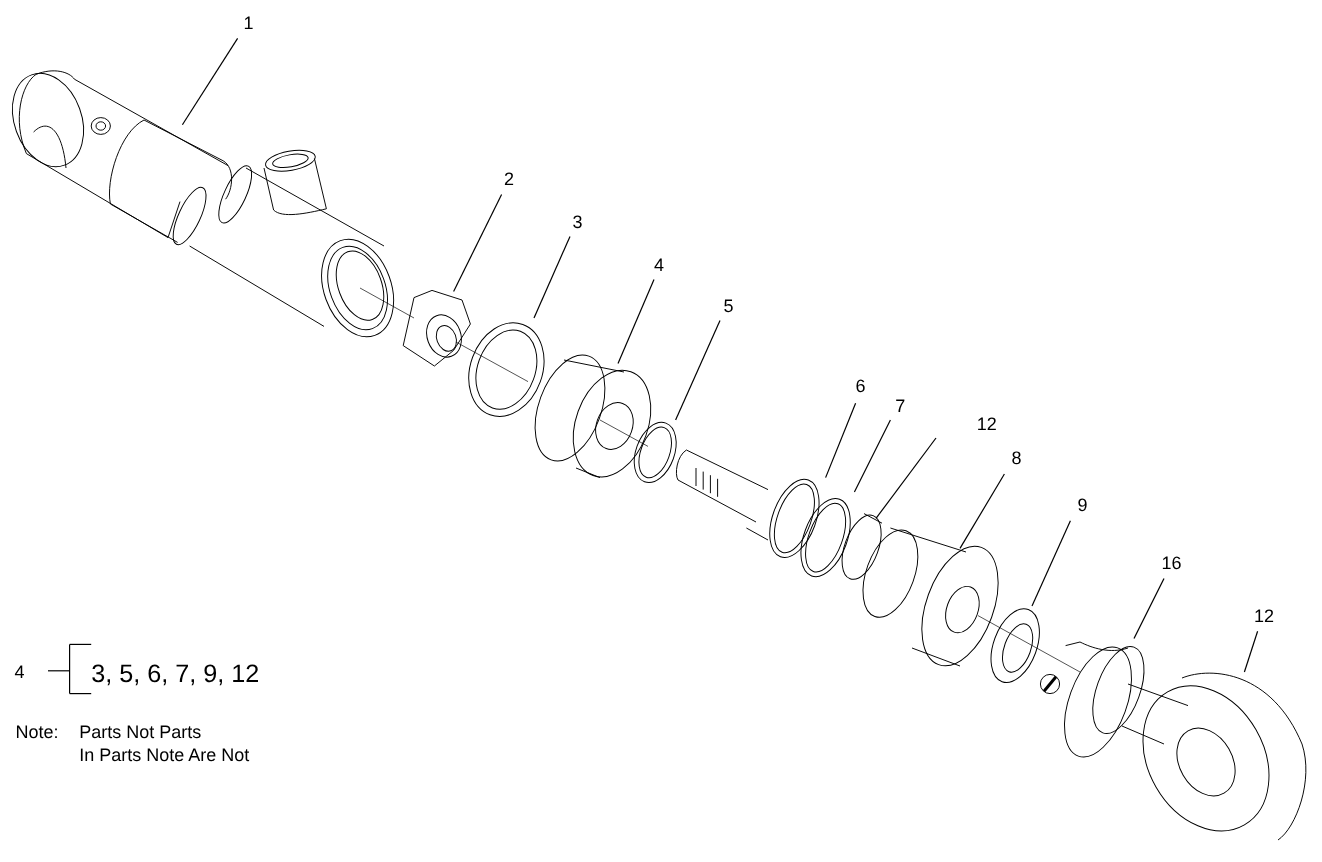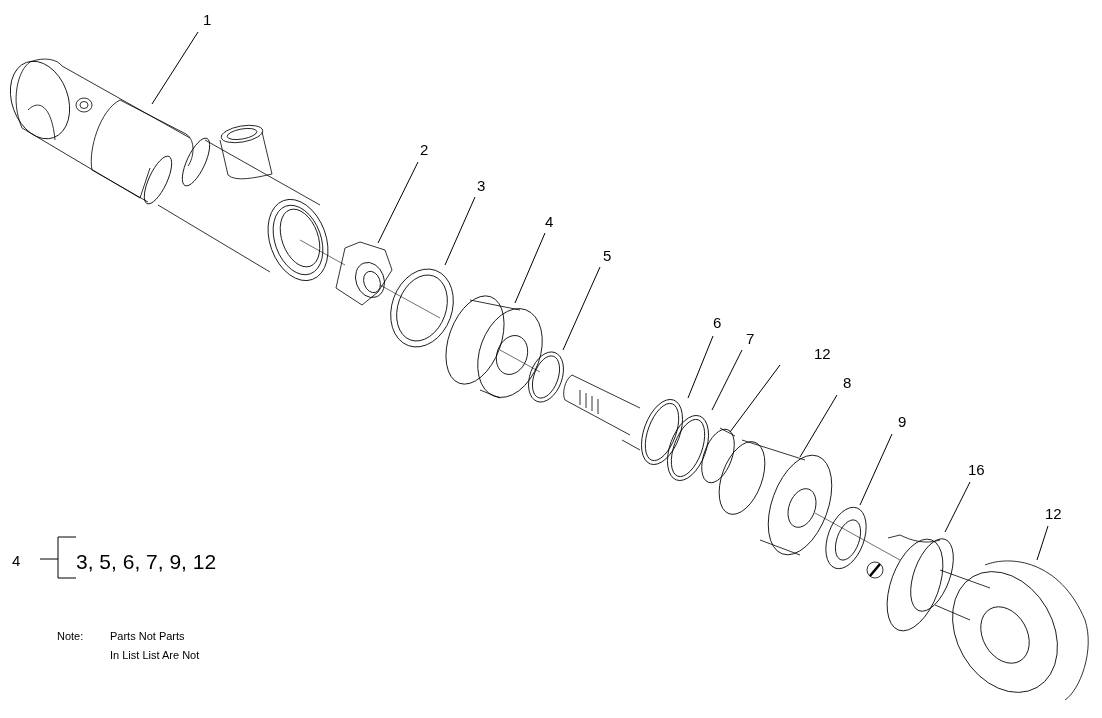--- a/index.html
+++ b/index.html
@@ -1,21 +1,21 @@
 <!DOCTYPE html>
 <html><head>
 <meta charset="utf-8">
 <style>
   html,body{margin:0;padding:0;background:#ffffff;}
   body{width:1102px;height:718px;position:relative;overflow:hidden;font-family:"Liberation Sans",sans-serif;color:#000;}
   svg.drawing{position:absolute;left:0;top:0;}
   .callout{position:absolute;font-size:15px;line-height:15px;}
   .legend-num{position:absolute;left:12px;top:552px;font-size:15px;}
   .legend-items{position:absolute;left:76px;top:550px;font-size:21px;}
-  .note{position:absolute;left:13px;top:627px;font-size:11px;line-height:19px;margin-left:44px;}
+  .note{position:absolute;left:13px;top:601px;font-size:15px;line-height:19px;}
   .note .row{display:flex;}
   .note .label{width:53px;}
 </style>
 </head>
 <body>
 
 <svg class="drawing" width="1102" height="718" viewBox="0 0 1102 718" fill="none" stroke="#000" stroke-width="0.8">
 
   <g stroke="#333" stroke-width="0.7">
     <line x1="300" y1="240" x2="345" y2="265"></line>
@@ -162,15 +162,15 @@
 <div class="legend-num">4</div>
 <div class="legend-items">3, 5, 6, 7, 9, 12</div>
 
 <div class="note">
   <div class="row">
     <span class="label">Note:</span>
     <span>Parts Not Parts</span>
   </div>
   <div class="row">
     <span class="label"></span>
-    <span>In List List Are Not</span>
+    <span>In Parts Note Are Not</span>
   </div>
 </div>
 
 </body></html>

